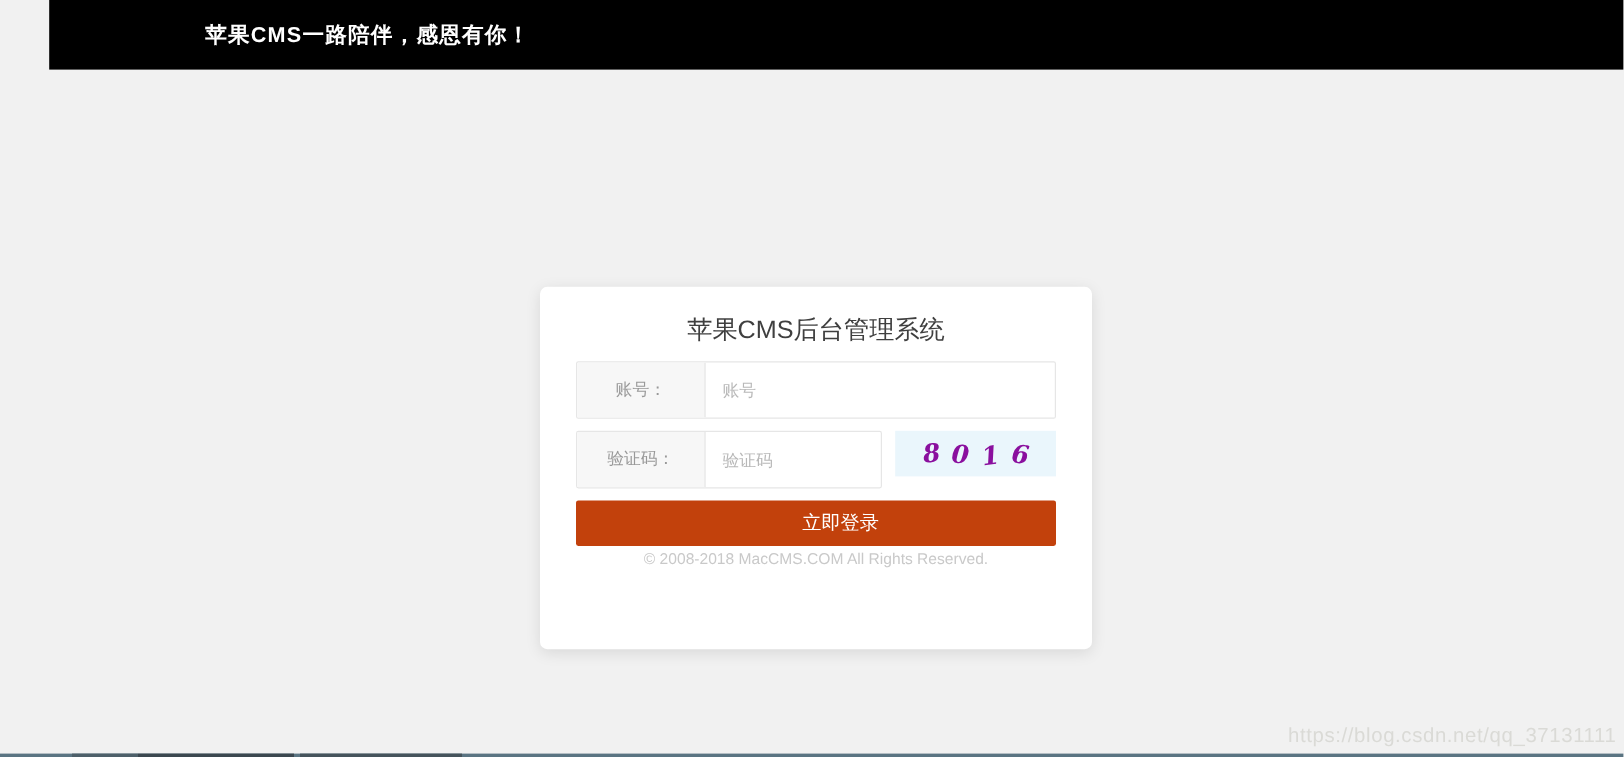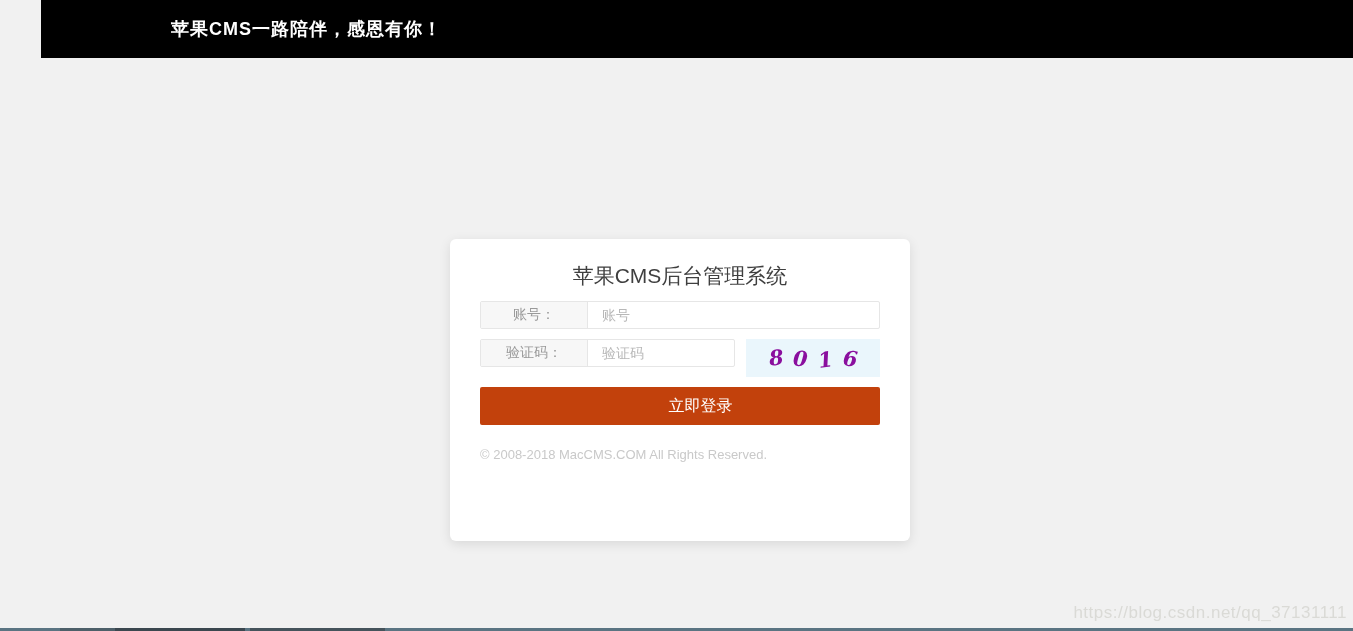--- a/index.html
+++ b/index.html
@@ -38,21 +38,21 @@
   .login-title {
     text-align: center;
     font-size: 21px;
     font-weight: normal;
     color: #3f3f3f;
     line-height: 31px;
     margin-bottom: 3px;
   }
   .field-row {
     display: flex;
-    height: 28px;
+    height: 48px;
     border: 1px solid #e6e6e6;
     border-radius: 2px;
     background: #ffffff;
     margin-top: 10px;
     overflow: hidden;
   }
   .field-label {
     width: 107px;
     min-width: 107px;
     background: #f7f7f7;
@@ -107,21 +107,22 @@
     background: #c2410c;
     color: #ffffff;
     font-size: 16px;
     border: none;
     border-radius: 2px;
     cursor: pointer;
     font-family: Liberation Mono, monospace;
     padding-left: 41px;
   }
   .copyright {
-    margin-top: 22px;
+    margin-top: 3px;
+    text-align: center;
     color: #c9c9c9;
     font-size: 13px;
   }
   .watermark {
     position: absolute;
     right: 6px;
     bottom: 8px;
     font-family: Liberation Sans, sans-serif;
     font-size: 17px;
     color: #dadad6;

